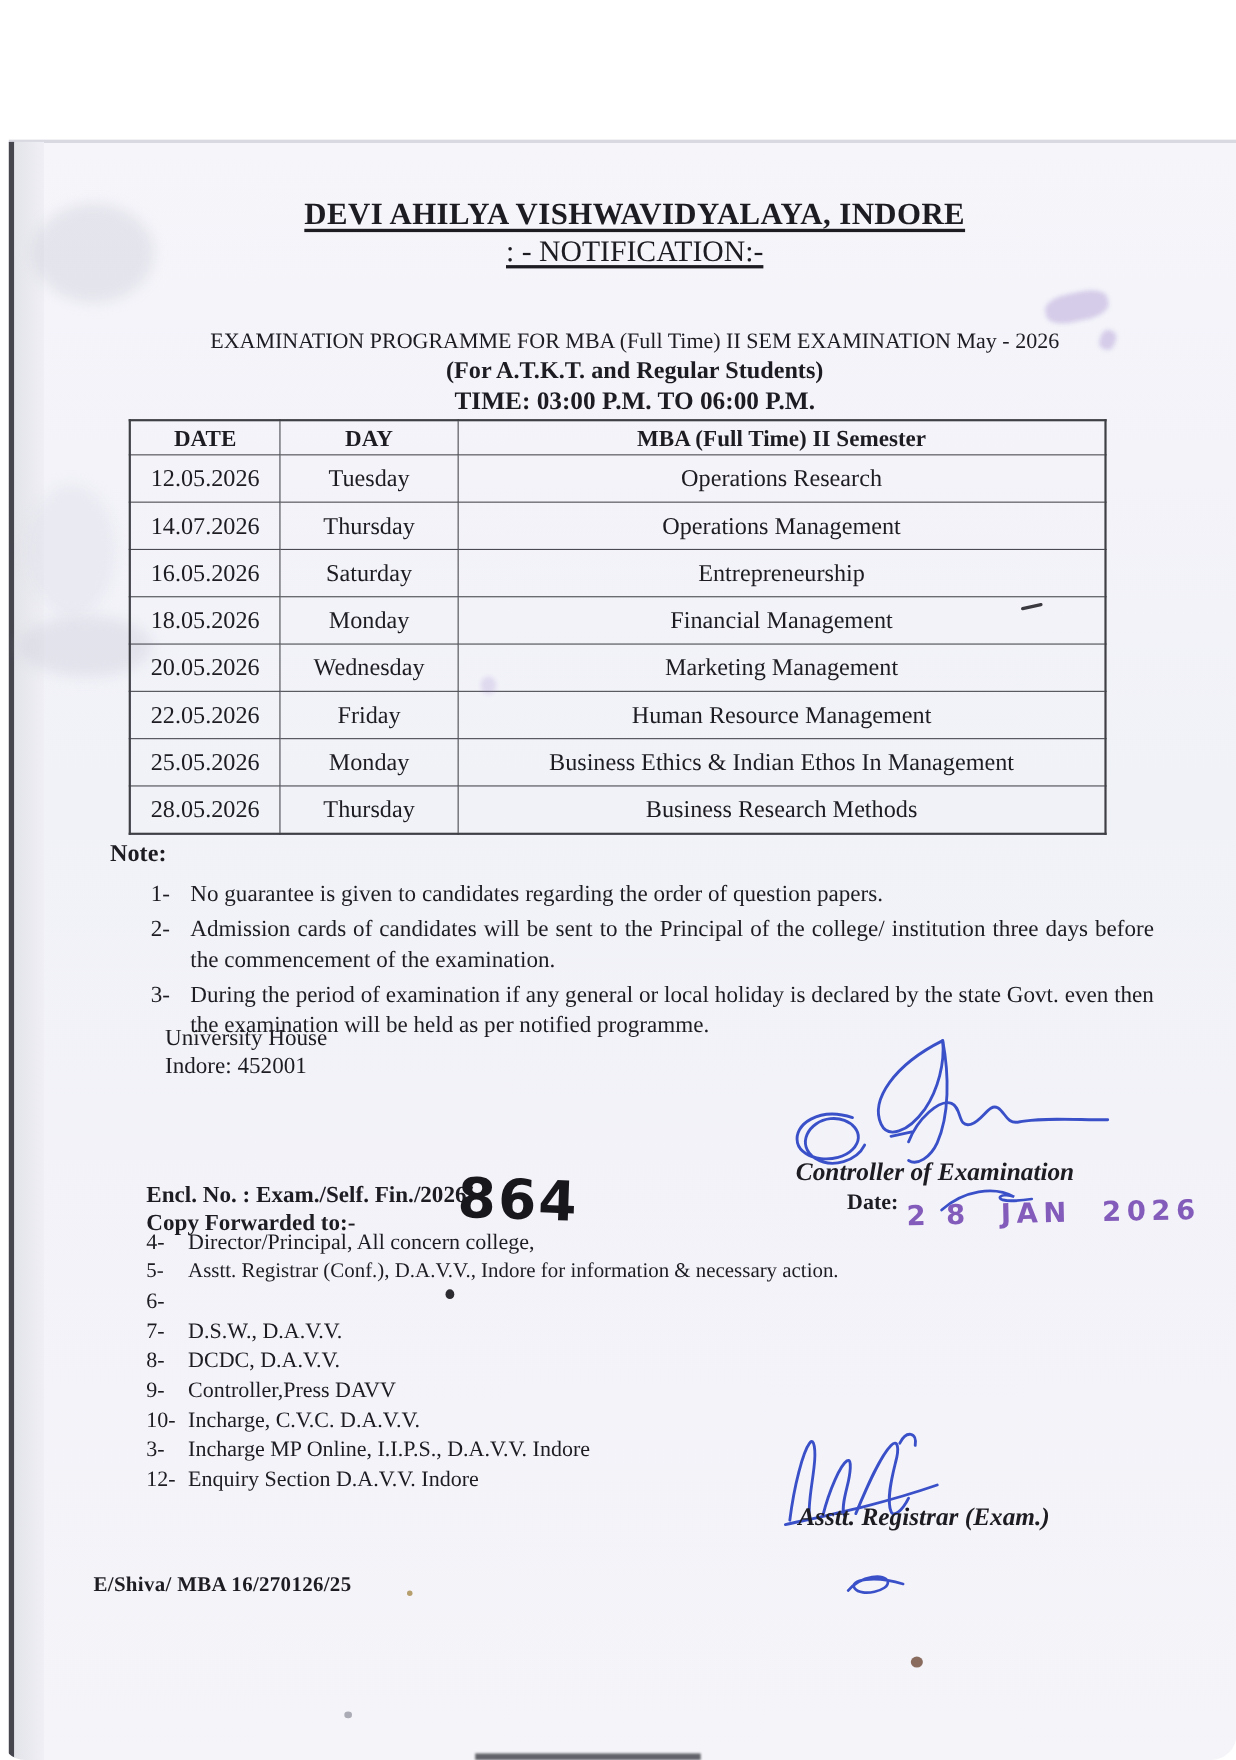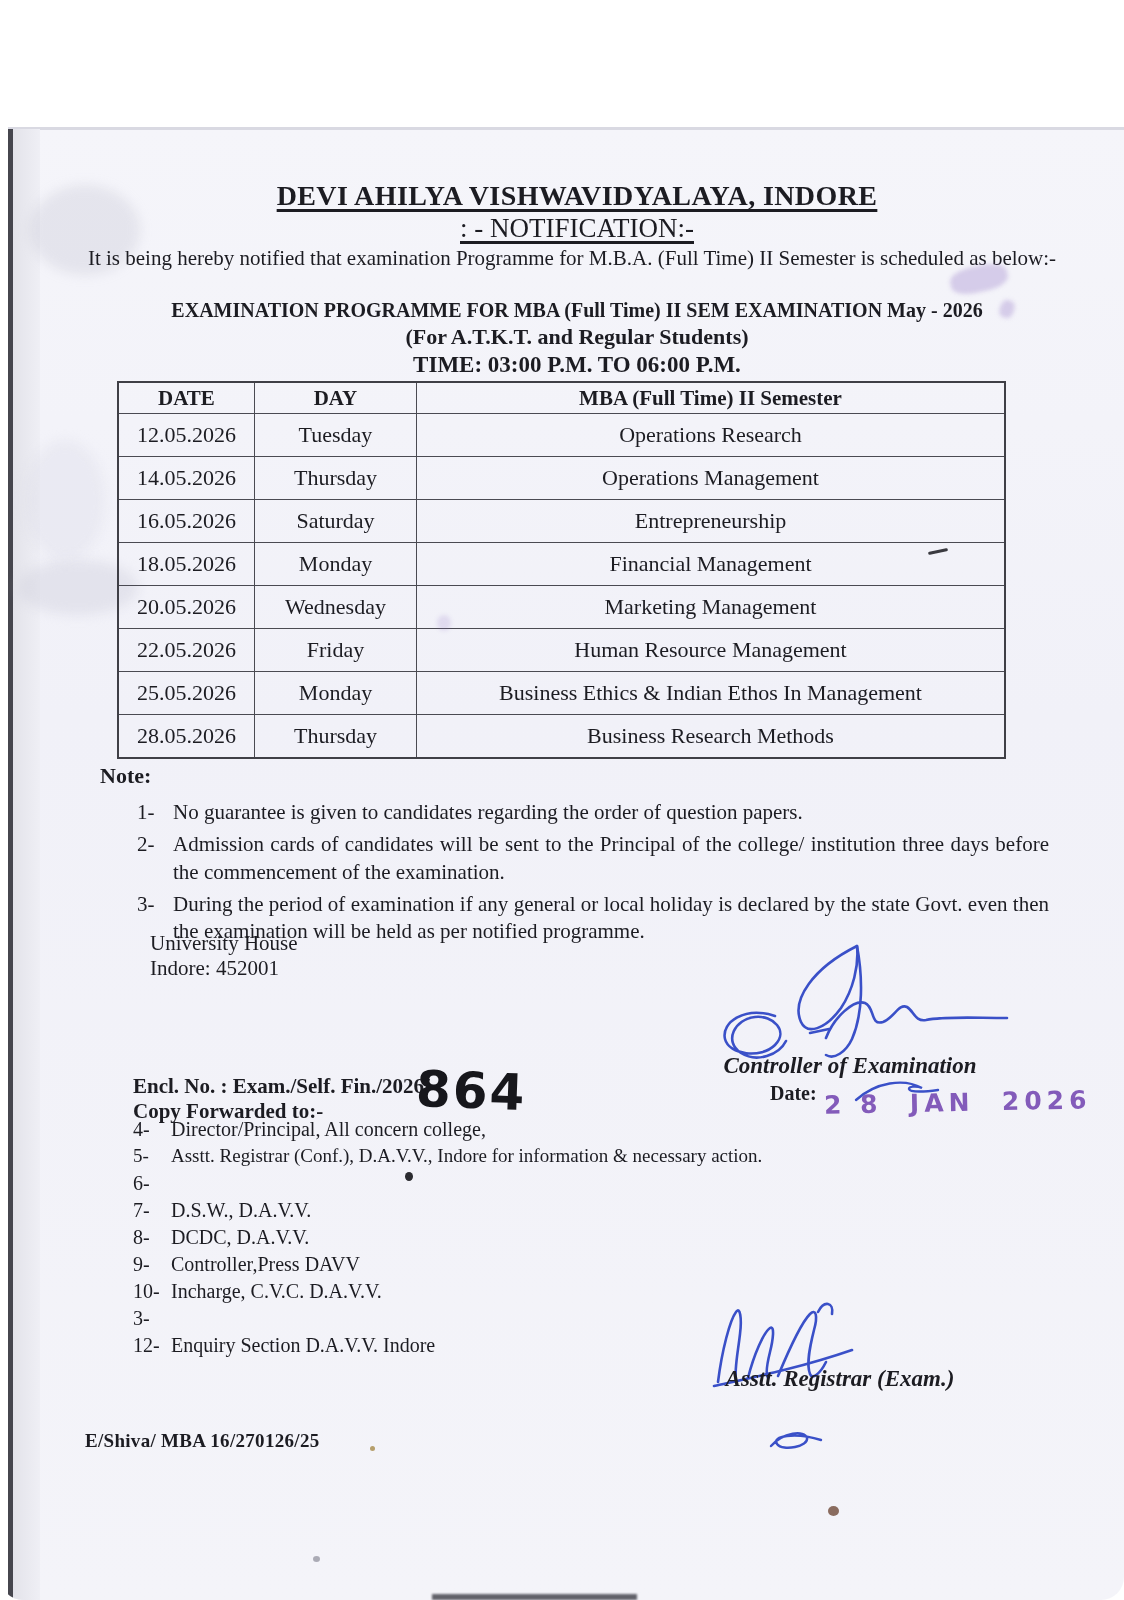--- a/index.html
+++ b/index.html
@@ -11,21 +11,21 @@
   .paper-topline{position:absolute;left:8px;top:127px;width:1116px;height:3px;background:#d9d9e2;}
   .edge-dark{position:absolute;left:8px;top:129px;width:5px;height:1471px;background:#46464e;}
   .edge-gray{position:absolute;left:13px;top:129px;width:27px;height:1471px;
              background:linear-gradient(90deg,#e3e3ea,#efeff5);}
   .shadow-blob{position:absolute;border-radius:50%;filter:blur(6px);}
   .centerwrap{position:absolute;left:40px;width:1074px;text-align:center;}
   .t-underline{text-decoration:underline;text-decoration-thickness:2.5px;text-underline-offset:4px;}
   .title1{top:180px;font-size:28px;font-weight:bold;letter-spacing:.4px;}
   .title2{top:213px;font-size:27px;font-weight:normal;}
   .intro{position:absolute;left:72px;top:245px;width:1000px;text-align:center;font-size:21px;line-height:1.28;}
-  .programme{top:299px;font-size:20px;font-weight:bold;}
+  .programme{top:299px;font-size:20px;}
   .students{top:324px;font-size:22px;font-weight:bold;}
   .timeline{top:352px;font-size:23px;font-weight:bold;}
   table.sched{position:absolute;left:117px;top:381px;width:889px;border-collapse:collapse;
               border:2px solid #3f3f46;}
   table.sched th,table.sched td{border:1.6px solid #4a4a52;text-align:center;padding:0 4px;}
   table.sched th{height:30px;font-size:21px;font-weight:bold;}
   table.sched td{height:42px;font-size:22px;}
   .col-date{width:127px;}  .col-day{width:153px;}
   .notelabel{position:absolute;left:100px;top:763px;font-size:22px;font-weight:bold;}
   .noteitems{position:absolute;left:137px;top:799px;width:912px;}
@@ -65,41 +65,40 @@
   <div class="paper"></div>
   <div class="paper-topline"></div>
   <div class="edge-dark"></div>
   <div class="edge-gray"></div>
   <div class="shadow-blob" style="left:30px;top:185px;width:110px;height:90px;background:rgba(175,175,192,.22);"></div>
   <div class="shadow-blob" style="left:18px;top:560px;width:120px;height:55px;background:rgba(200,200,214,.35);"></div>
   <div class="shadow-blob" style="left:25px;top:440px;width:80px;height:120px;background:rgba(215,215,228,.3);"></div>
 
   <div class="centerwrap title1"><span class="t-underline">DEVI AHILYA VISHWAVIDYALAYA, INDORE</span></div>
   <div class="centerwrap title2"><span class="t-underline">: - NOTIFICATION:-</span></div>
-  <div class="intro">It is being hereby notified that examination Programme for M.B.A. (Full Time) II Semester is scheduled as below:-</div>
   <div class="centerwrap programme">EXAMINATION PROGRAMME FOR MBA (Full Time) II SEM EXAMINATION May -  2026</div>
   <div class="centerwrap students">(For A.T.K.T. and Regular Students)</div>
   <div class="centerwrap timeline">TIME: 03:00 P.M. TO 06:00 P.M.</div>
 
   <table class="sched">
     <thead>
       <tr>
         <th class="col-date">DATE</th>
         <th class="col-day">DAY</th>
         <th>MBA (Full Time) II Semester</th>
       </tr>
     </thead>
     <tbody>
       <tr>
           <td>12.05.2026</td>
           <td>Tuesday</td>
           <td>Operations Research</td>
         </tr>
       <tr>
-          <td>14.05.2026</td>
+          <td>14.07.2026</td>
           <td>Thursday</td>
           <td>Operations Management</td>
         </tr>
       <tr>
           <td>16.05.2026</td>
           <td>Saturday</td>
           <td>Entrepreneurship</td>
         </tr>
       <tr>
           <td>18.05.2026</td>
@@ -194,20 +193,21 @@
     <div class="copyitem">
         <span class="num">9-</span>
         <span>Controller,Press DAVV</span>
       </div>
     <div class="copyitem">
         <span class="num">10-</span>
         <span>Incharge, C.V.C. D.A.V.V.</span>
       </div>
     <div class="copyitem">
         <span class="num">3-</span>
+        <span>Incharge MP Online, I.I.P.S., D.A.V.V. Indore</span>
       </div>
     <div class="copyitem">
         <span class="num">12-</span>
         <span>Enquiry Section D.A.V.V. Indore</span>
       </div>
   </div>
 
   <svg class="sig2" width="160" height="108" viewBox="0 0 160 108">
     <g fill="none" stroke="#3a50c8" stroke-width="2.6" stroke-linecap="round">
       <path d="M18 92 C22 60 30 30 36 22 C40 16 42 28 40 44 C38 62 34 80 36 92"></path>

